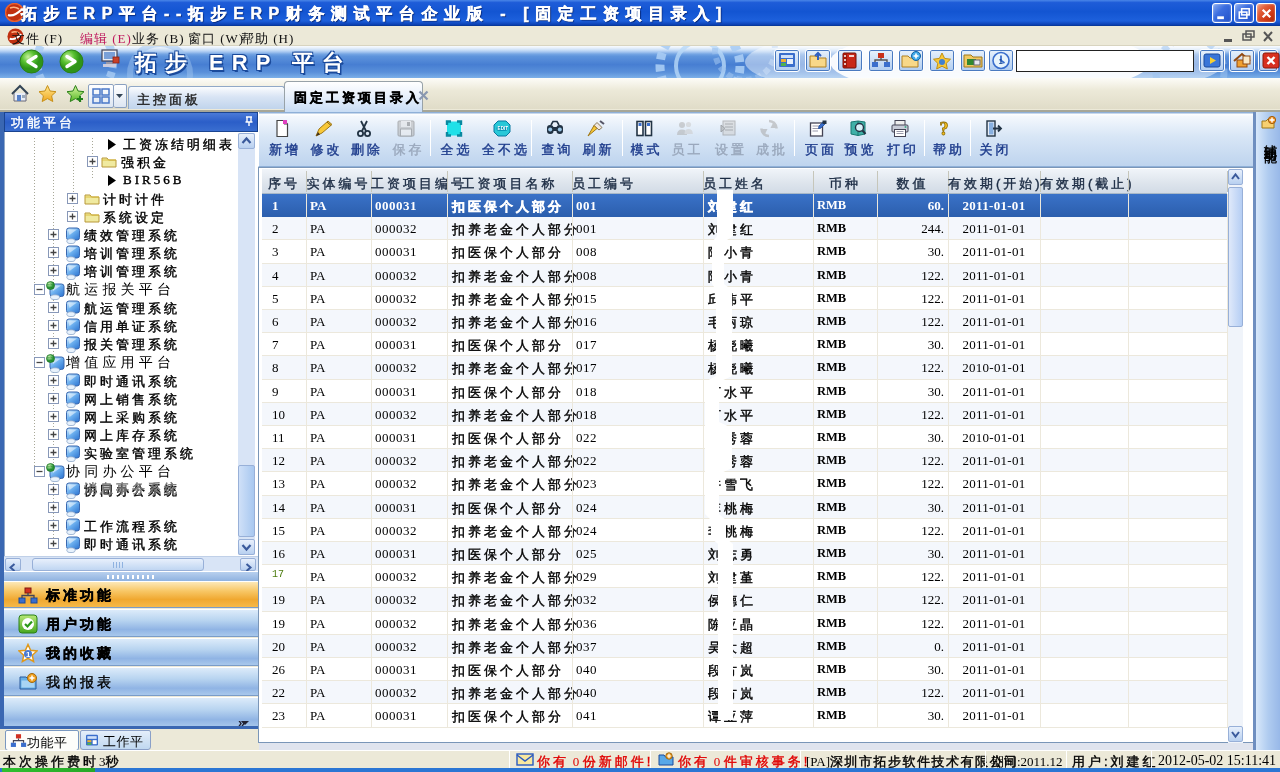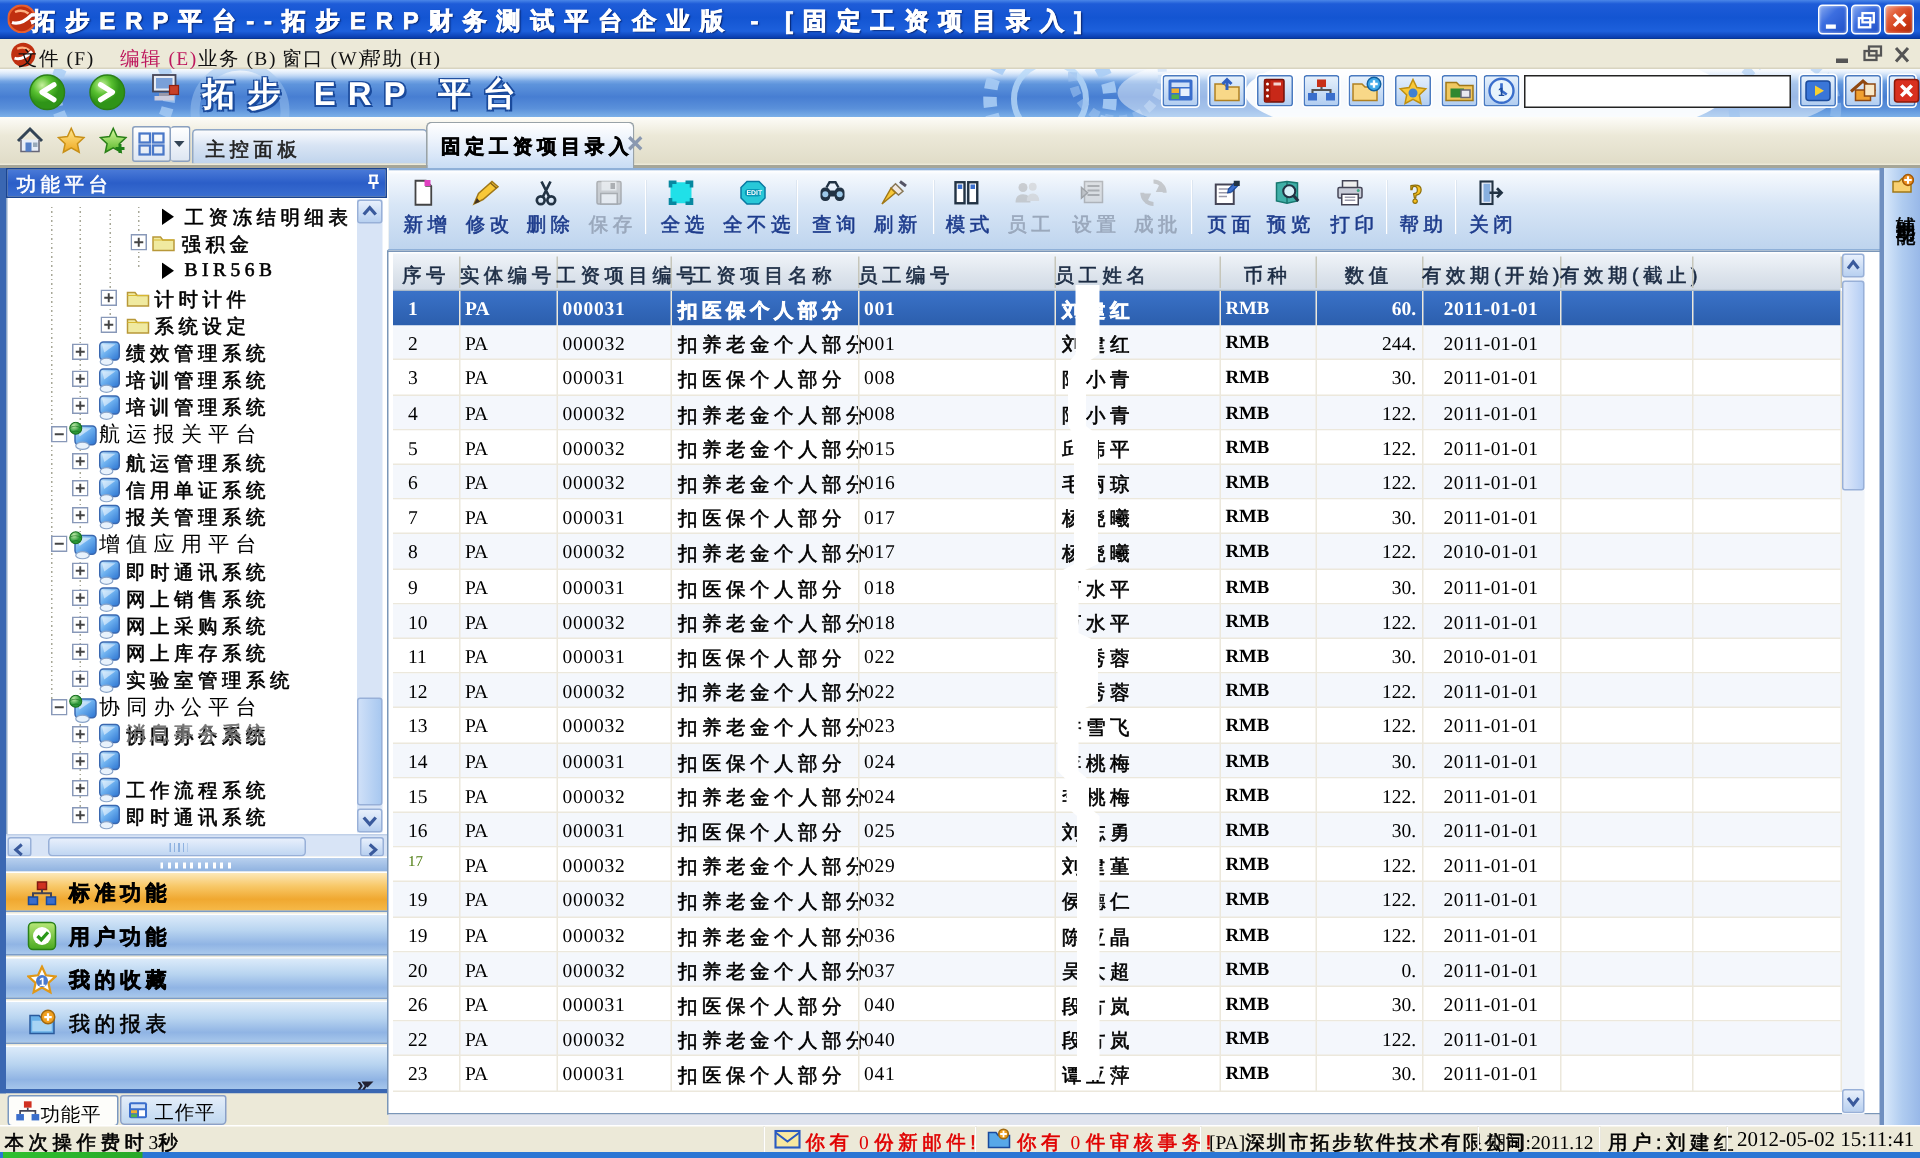--- a/index.html
+++ b/index.html
@@ -974,21 +974,21 @@
 <span style="font-family:'Liberation Serif',serif;font-size:13px;color:#000;font-weight:normal;position:absolute;top:4px;white-space:nowrap;left:48px">PA</span>
 <span style="font-family:'Liberation Serif',serif;font-size:13px;color:#000;font-weight:normal;position:absolute;top:4px;white-space:nowrap;left:113px;letter-spacing:.5px">000031</span>
 <span class="cjk" style="font-size:13px;color:#000;font-weight:normal;position:absolute;top:4px;white-space:nowrap;left:190px">扣医保个人部分</span>
 <span style="font-family:'Liberation Serif',serif;font-size:13px;color:#000;font-weight:normal;position:absolute;top:4px;white-space:nowrap;left:314px;letter-spacing:.5px">025</span>
 <span class="cjk" style="font-size:13px;color:#000;font-weight:normal;position:absolute;top:4px;white-space:nowrap;left:446px">刘志勇</span>
 <span style="font-family:'Liberation Serif',serif;font-size:13px;color:#000;font-weight:normal;position:absolute;top:4px;white-space:nowrap;left:555px;font-weight:bold;font-size:12.5px">RMB</span>
 <span style="font-family:'Liberation Serif',serif;font-size:13px;color:#000;font-weight:normal;position:absolute;top:4px;white-space:nowrap;left:540px;width:142px;text-align:right">30.</span>
 <span style="font-family:'Liberation Serif',serif;font-size:13px;color:#000;font-weight:normal;position:absolute;top:4px;white-space:nowrap;left:686px;width:92px;text-align:center;letter-spacing:.3px">2011-01-01</span>
 </div>
 <div class="abs" style="left:262px;top:565.2px;width:965px;height:23.2px;background:#fff;border-bottom:1px solid #ece8dc">
-<span style="font-family:Liberation Serif, serif;font-size:10px;color:#4d7c0f;font-weight:normal;position:absolute;top:4px;white-space:nowrap;left:10px">17</span>
+<span style="font-family:Liberation Mono, monospace;font-size:10px;color:#4d7c0f;font-weight:normal;position:absolute;top:4px;white-space:nowrap;left:10px">17</span>
 <span style="font-family:'Liberation Serif',serif;font-size:13px;color:#000;font-weight:normal;position:absolute;top:4px;white-space:nowrap;left:48px">PA</span>
 <span style="font-family:'Liberation Serif',serif;font-size:13px;color:#000;font-weight:normal;position:absolute;top:4px;white-space:nowrap;left:113px;letter-spacing:.5px">000032</span>
 <span class="cjk" style="font-size:13px;color:#000;font-weight:normal;position:absolute;top:4px;white-space:nowrap;left:190px">扣养老金个人部分</span>
 <span style="font-family:'Liberation Serif',serif;font-size:13px;color:#000;font-weight:normal;position:absolute;top:4px;white-space:nowrap;left:314px;letter-spacing:.5px">029</span>
 <span class="cjk" style="font-size:13px;color:#000;font-weight:normal;position:absolute;top:4px;white-space:nowrap;left:446px">刘建堇</span>
 <span style="font-family:'Liberation Serif',serif;font-size:13px;color:#000;font-weight:normal;position:absolute;top:4px;white-space:nowrap;left:555px;font-weight:bold;font-size:12.5px">RMB</span>
 <span style="font-family:'Liberation Serif',serif;font-size:13px;color:#000;font-weight:normal;position:absolute;top:4px;white-space:nowrap;left:540px;width:142px;text-align:right">122.</span>
 <span style="font-family:'Liberation Serif',serif;font-size:13px;color:#000;font-weight:normal;position:absolute;top:4px;white-space:nowrap;left:686px;width:92px;text-align:center;letter-spacing:.3px">2011-01-01</span>
 </div>
 <div class="abs" style="left:262px;top:588.4px;width:965px;height:23.2px;background:#f4f7fc;border-bottom:1px solid #ece8dc">

